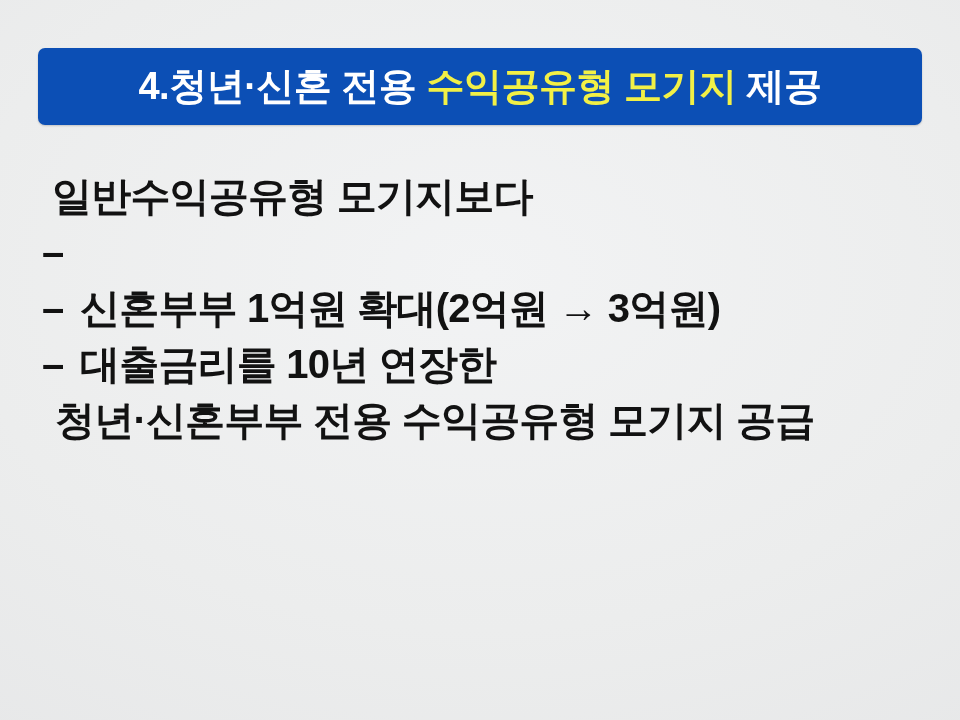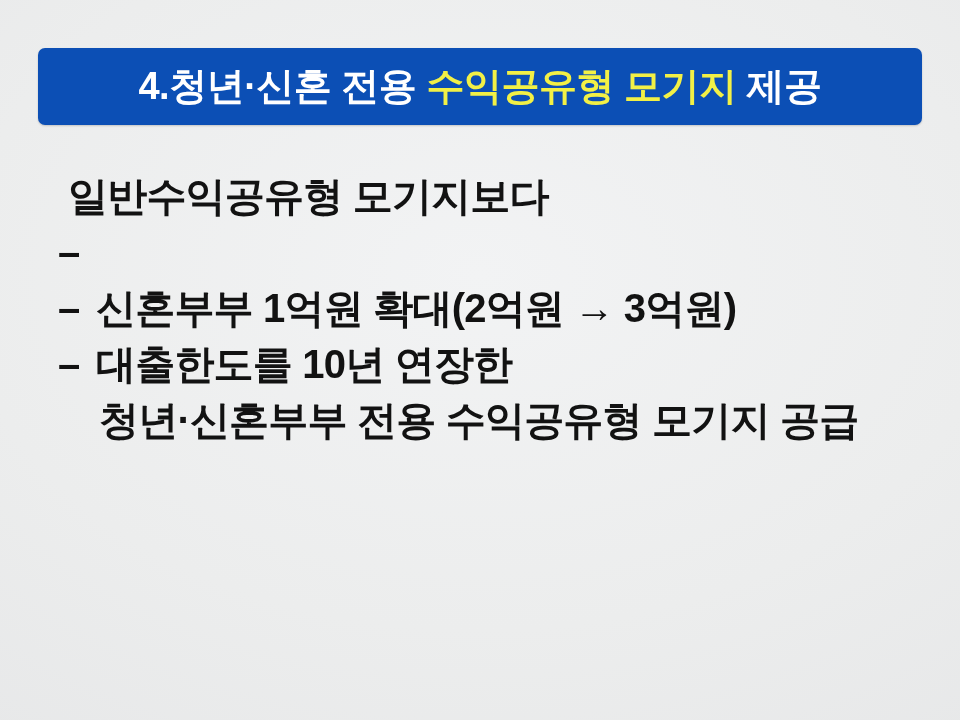--- a/index.html
+++ b/index.html
@@ -42,21 +42,21 @@
     white-space: nowrap;
     line-height: 1;
     padding-bottom: 2px;
   }
   .t-white { color: #ffffff; }
   .t-yellow { color: #f2f046; }
 
   
   #body-block {
     position: absolute;
-    left: 16px;
+    left: 0;
     top: 168px;
     width: 767px;
   }
   .body-line {
     display: flex;
     align-items: baseline;
     color: #121212;
     font-weight: bold;
     font-size: 40px;
     line-height: 56px;
@@ -65,21 +65,20 @@
     letter-spacing: -0.8px;
   }
   .line-lead {
     padding-left: 52px;
   }
   .line-bullet {
     padding-left: 42px;
   }
   .line-cont {
     padding-left: 55px;
-    margin-left: 28px;
   }
   .dash {
     display: inline-block;
     width: 38px;
     color: #121212;
     font-weight: bold;
     font-size: 40px;
     flex: 0 0 auto;
   }
   .line-txt {
@@ -107,21 +106,21 @@
       <span class="dash">–</span>
     </div>
 
     <div class="body-line line-bullet">
       <span class="dash">–</span>
       <span class="line-txt">신혼부부  1억원 확대(2억원 → 3억원)</span>
     </div>
 
     <div class="body-line line-bullet">
       <span class="dash">–</span>
-      <span class="line-txt">대출한도를 10년 연장한</span>
+      <span class="line-txt">대출금리를 10년 연장한</span>
     </div>
 
     <div class="body-line line-cont">
       <span class="line-txt">청년·신혼부부 전용 수익공유형 모기지 공급</span>
     </div>
 
   </div>
 
 </div>
 

